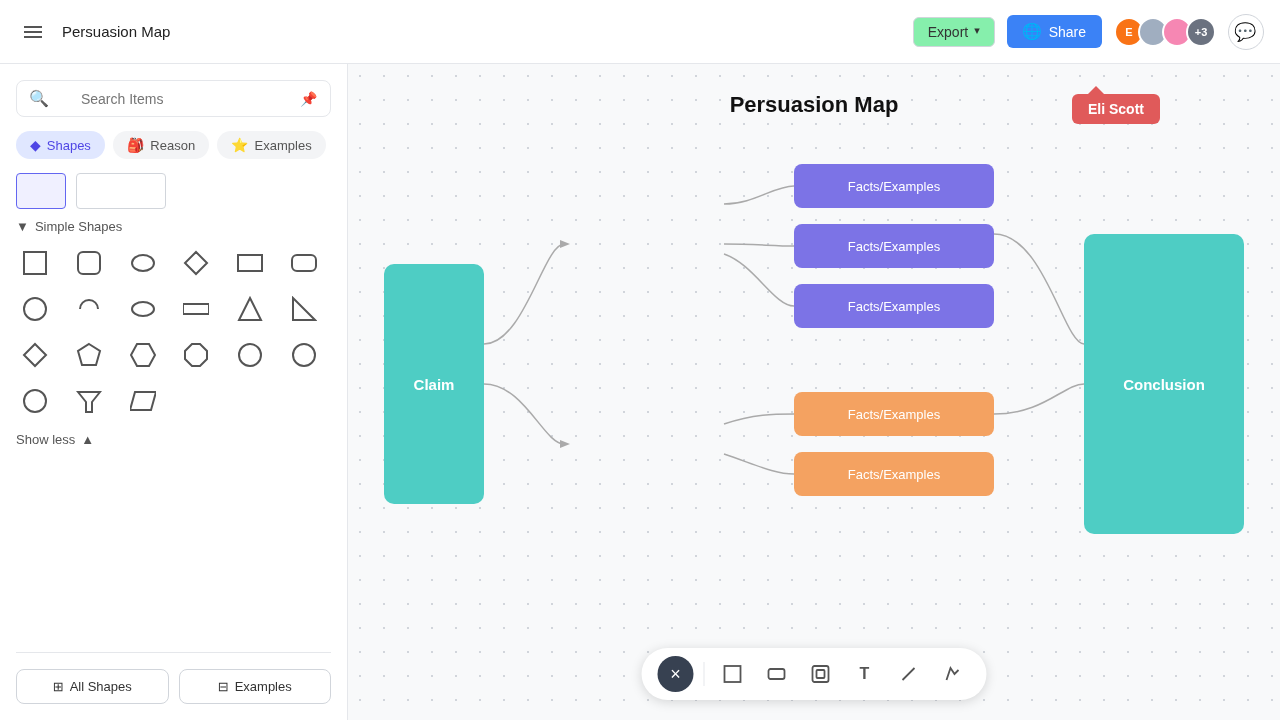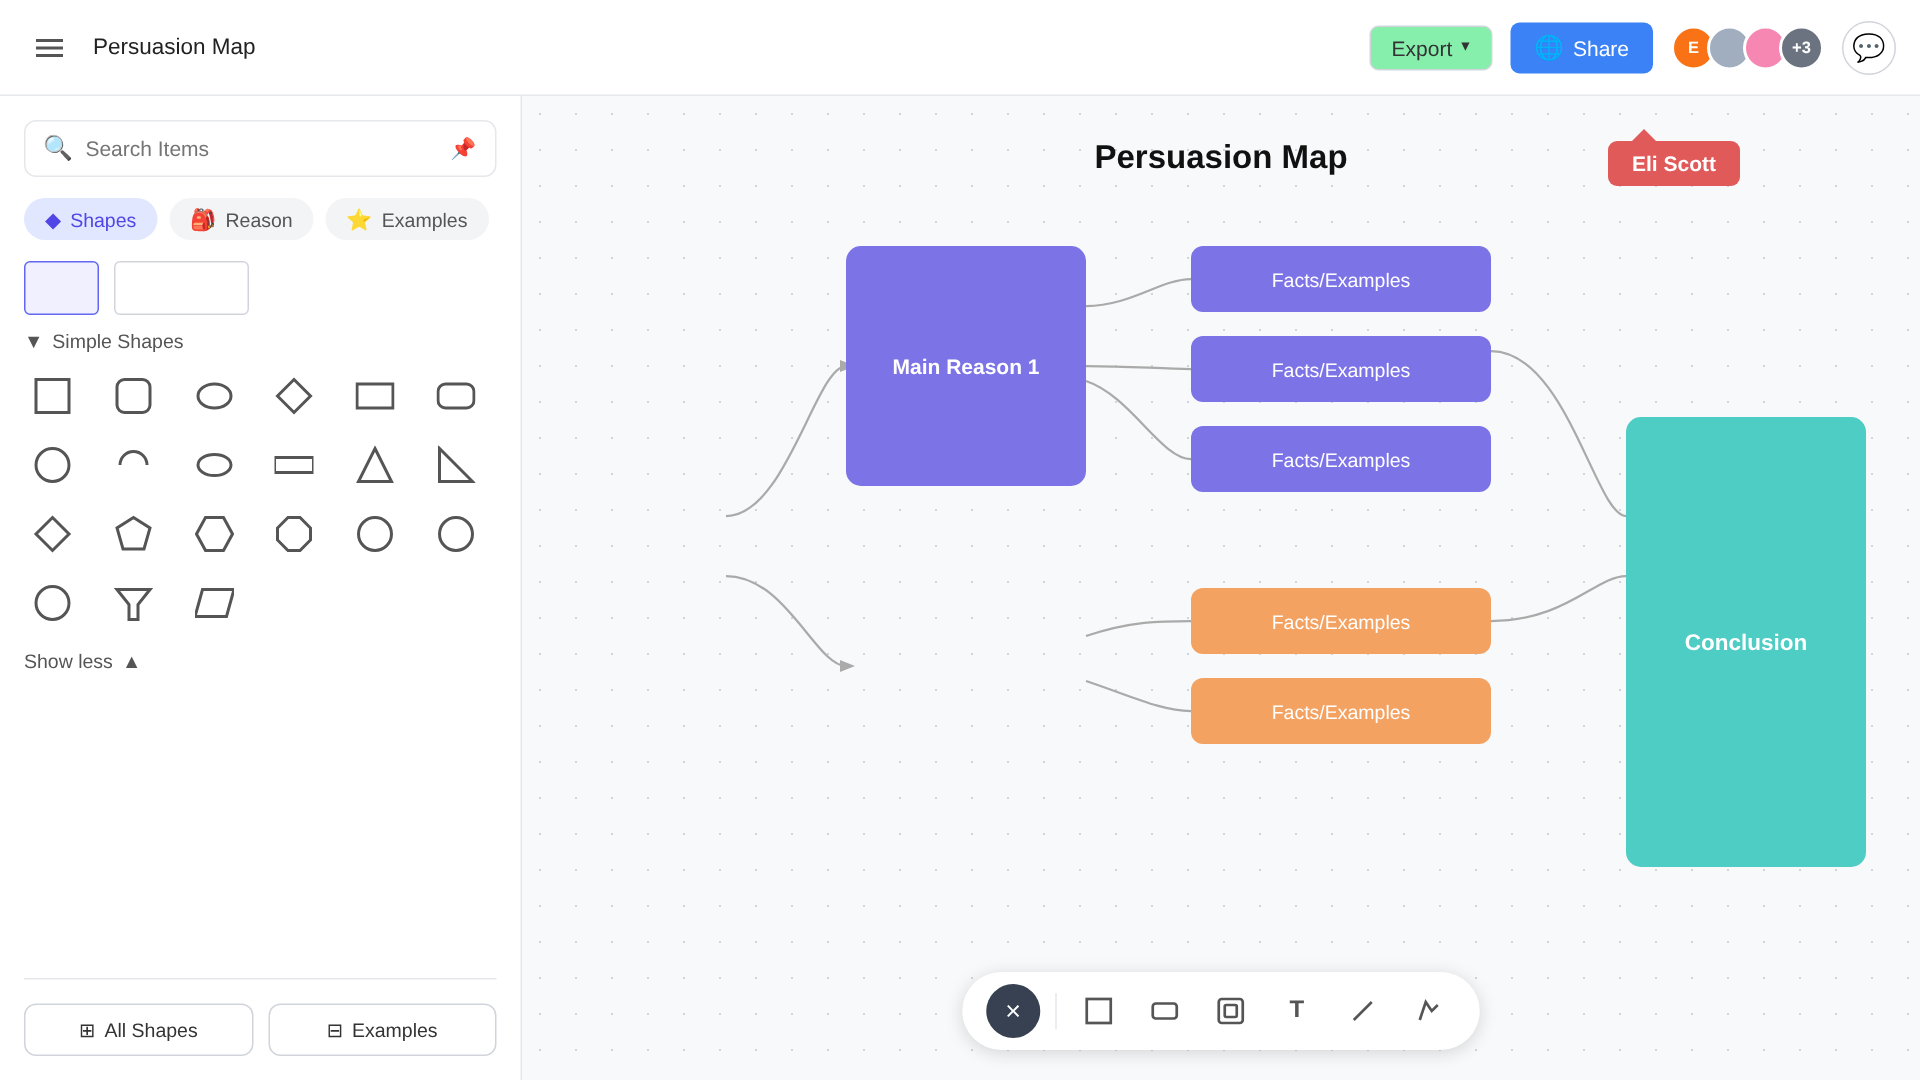--- a/index.html
+++ b/index.html
@@ -52,21 +52,21 @@
     .left-panel {
       width: 348px; background: white; border-right: 1px solid #e5e7eb;
       display: flex; flex-direction: column; padding: 16px;
       flex-shrink: 0;
     }
     .search-row {
       display: flex; align-items: center; gap: 8px;
       border: 1px solid #e5e7eb; border-radius: 8px; padding: 8px 12px; margin-bottom: 14px;
     }
     .search-icon { color: #9ca3af; font-size: 16px; }
-    .search-input { border: none; outline: none; font-size: 14px; color: #555; flex: 1; background: transparent; }
+    .search-input { border: none; outline: none; font-size: 14px; color: #555; flex: 1; background: transparent; margin-left: 24px; }
     .pin-icon { color: #9ca3af; font-size: 14px; cursor: pointer; }
 
     .tab-row { display: flex; gap: 8px; margin-bottom: 14px; }
     .tab-btn {
       display: flex; align-items: center; gap: 6px;
       padding: 6px 14px; border-radius: 20px; font-size: 13px; font-weight: 500;
       cursor: pointer; border: none;
     }
     .tab-btn.active { background: #e0e7ff; color: #4f46e5; }
     .tab-btn.inactive { background: #f3f4f6; color: #555; }
@@ -131,21 +131,21 @@
       background: #4ecdc4; border-radius: 10px;
       display: flex; align-items: center; justify-content: center;
       font-size: 15px; font-weight: 600; color: white; cursor: pointer;
     }
 
     
     .conclusion-box {
       position: absolute; right: 0; top: 90px; width: 160px; height: 300px;
       background: #4ecdc4; border-radius: 10px;
       display: flex; align-items: center; justify-content: center;
-      font-size: 15px; font-weight: 600; color: white; cursor: pointer; margin-top: 44px;
+      font-size: 15px; font-weight: 600; color: white; cursor: pointer;
     }
 
     
     .reason1-box {
       position: absolute; left: 180px; top: 20px; width: 160px; height: 160px;
       background: #7c73e6; border-radius: 10px;
       display: flex; align-items: center; justify-content: center;
       font-size: 14px; font-weight: 600; color: white; text-align: center; cursor: pointer;
       padding: 10px;
     }
@@ -429,24 +429,24 @@
         <path d="M340,100 C370,100 390,102 410,102" stroke="#aaa" stroke-width="1.5" fill="none"></path>
         <path d="M340,110 C370,120 390,162 410,162" stroke="#aaa" stroke-width="1.5" fill="none"></path>
 
         <path d="M340,280 C370,270 390,270 410,270" stroke="#aaa" stroke-width="1.5" fill="none"></path>
         <path d="M340,310 C370,320 390,330 410,330" stroke="#aaa" stroke-width="1.5" fill="none"></path>
 
         <path d="M610,90 C660,90 680,200 700,200" stroke="#aaa" stroke-width="1.5" fill="none"></path>
         <path d="M610,270 C660,270 680,240 700,240" stroke="#aaa" stroke-width="1.5" fill="none"></path>
       </svg>
 
-
-      <div class="reason1-box">
-        <span>Main Reason 1</span>
-      </div>
+      <div class="claim-box">
+        <span>Claim</span>
+      </div>
+
 
 
       <div class="facts-purple-1">
         <span>Facts/Examples</span>
       </div>
       <div class="facts-purple-2">
         <span>Facts/Examples</span>
       </div>
       <div class="facts-purple-3">
         <span>Facts/Examples</span>

